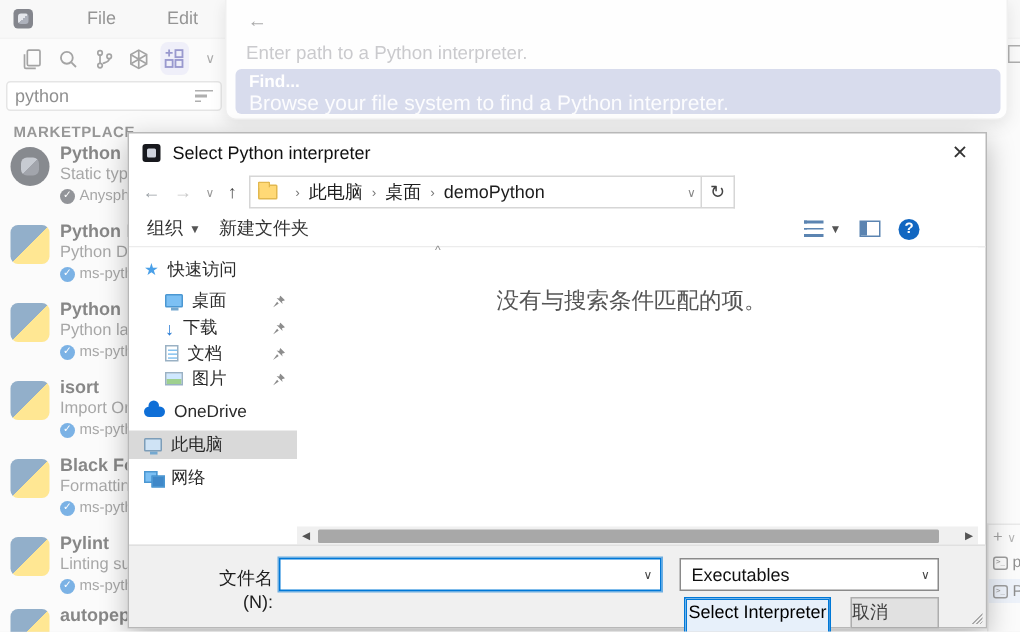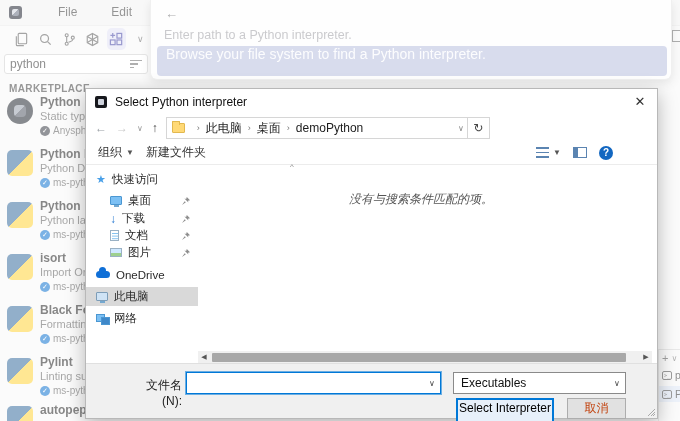--- a/index.html
+++ b/index.html
@@ -117,36 +117,36 @@
   .cloud { width:14px; height:7px; background:#0f6fd7; border-radius:7px; position:relative; }
   .cloud::before { content:""; position:absolute; left:3px; top:-4px; width:7px; height:7px; background:#0f6fd7; border-radius:50%; }
   .net { width:12px; height:9px; position:relative; }
   .net::before,.net::after { content:""; position:absolute; width:7px; height:6px; background:#7cc0f4; border:1px solid #4b97d2; }
   .net::before { left:0; top:0; } .net::after { left:5px; top:3px; background:#3f88c9; }
   
   .dlg-files { position:absolute; left:112px; top:76px; width:454px; height:186px; background:#fff; }
   .fl-header { position:absolute; left:0; top:0; right:8px; height:19px; font-size:11.5px; color:#50596b; display:flex; }
   .fl-col { padding-left:8px; line-height:19px; border-right:1px solid #e4e4e4; white-space:nowrap; overflow:hidden; }
   .fl-sort { position:absolute; left:92px; top:-3px; font-size:8px; color:#888; }
-  .fl-empty { position:absolute; left:0; right:8px; top:26px; text-align:center; font-size:12px; color:#555;font-style:italic; }
+  .fl-empty { position:absolute; left:0; right:8px; top:26px; text-align:center; font-size:15px; color:#555; }
   
   .hscroll { position:absolute; left:112px; top:262px; width:454px; height:12px; background:#f0f0f0; display:flex; align-items:center; }
   .hs-ar { width:12px; text-align:center; font-size:7px; color:#555; }
   .hs-track { flex:1; height:12px; position:relative; }
   .hs-thumb { position:absolute; left:2px; right:14px; top:1.5px; height:9px; background:#a8a8a8; border-radius:1px; }
   
   .dlg-footer { position:absolute; left:0; top:274px; right:0; bottom:0; background:#f0f0f0; border-top:1px solid #e0e0e0; }
   .fn-label { position:absolute; left:46px; top:13px; width:50px; text-align:right; font-size:12px; color:#1c1c1c; }
   .fn-combo { position:absolute; left:100px; top:8px; width:255px; height:22px; background:#fff; border:1px solid #0078d7; box-shadow:0 0 0 1px rgba(0,120,215,.55); display:flex; align-items:center; }
   .fn-combo input { flex:1; border:none; outline:none; background:transparent; font-size:12px; padding:0 5px; font-family:inherit; }
   .combo-dd { flex:0 0 auto; width:16px; text-align:center; font-size:8px; color:#444; }
   .ft-select { position:absolute; left:367px; top:8px; width:173px; height:22px; background:#fff; border:1px solid #8a8a8a; display:flex; align-items:center; }
   .ft-select .val { flex:1; font-size:12px; color:#111; padding-left:7px; }
   .btn-ok { position:absolute; left:370px; top:34px; width:98px; height:37px; background:#e7f0fa; border:1px solid #0078d7; box-shadow:inset 0 0 0 1px #0078d7; font-size:12px; color:#000; text-align:center; line-height:19px; }
-  .btn-cancel { position:absolute; left:481px; top:34px; width:59px; height:21px; background:#e1e1e1; border:1px solid #adadad; font-size:12px; color:#c2410c; text-align:center; line-height:19px; }
+  .btn-cancel { position:absolute; left:481px; top:34px; width:59px; height:21px; background:#e1e1e1; border:1px solid #adadad; font-size:12px; color:#404040; line-height:19px; }
   .grip { position:absolute; right:2px; bottom:2px; width:9px; height:9px; background:
     linear-gradient(135deg, transparent 0 60%, #aaa 60% 66%, transparent 66% 74%, #aaa 74% 80%, transparent 80% 88%, #aaa 88% 94%, transparent 94%); }
 </style>
 </head>
 <body>
 
 <div id="vscode">
 
   <div class="titlebar">
     <div class="app-logo"></div>
@@ -276,20 +276,21 @@
   </div>
   <div class="ext-row" style="top:402px">
     <span class="ext-icon"></span>
     <span class="ext-name">autopep8</span>
   </div>
 
   <div class="quickinput">
     <span class="qi-back">←</span>
     <input class="qi-input" placeholder="Enter path to a Python interpreter." style="">
     <div class="qi-item">
+      <div class="qi-item-title">Find...</div>
       <div class="qi-item-desc">Browse your file system to find a Python interpreter.</div>
     </div>
   </div>
 
   <div class="termstrip">
     <div class="term-actions">
       <span>+</span>
       <span class="sm">∨</span>
 
     </div>

